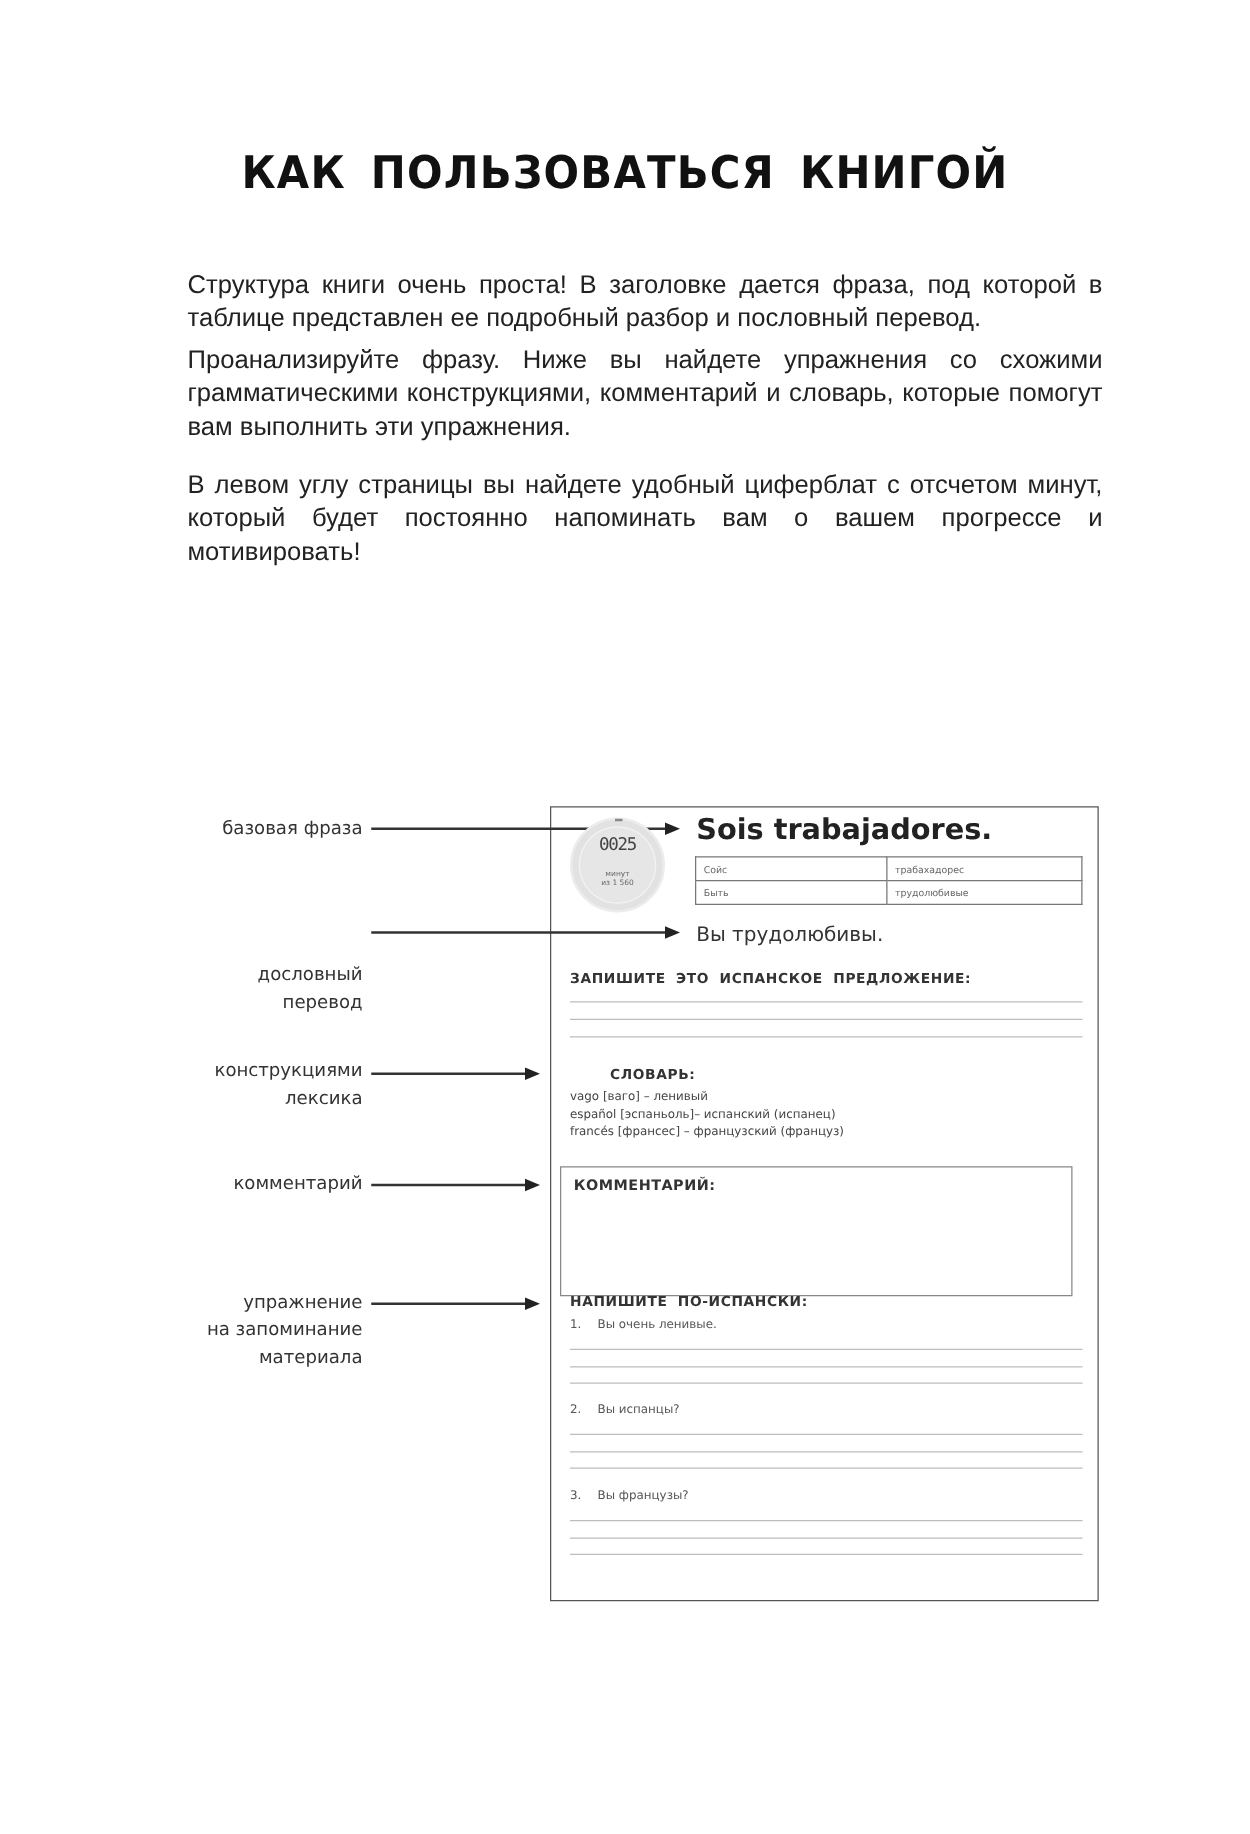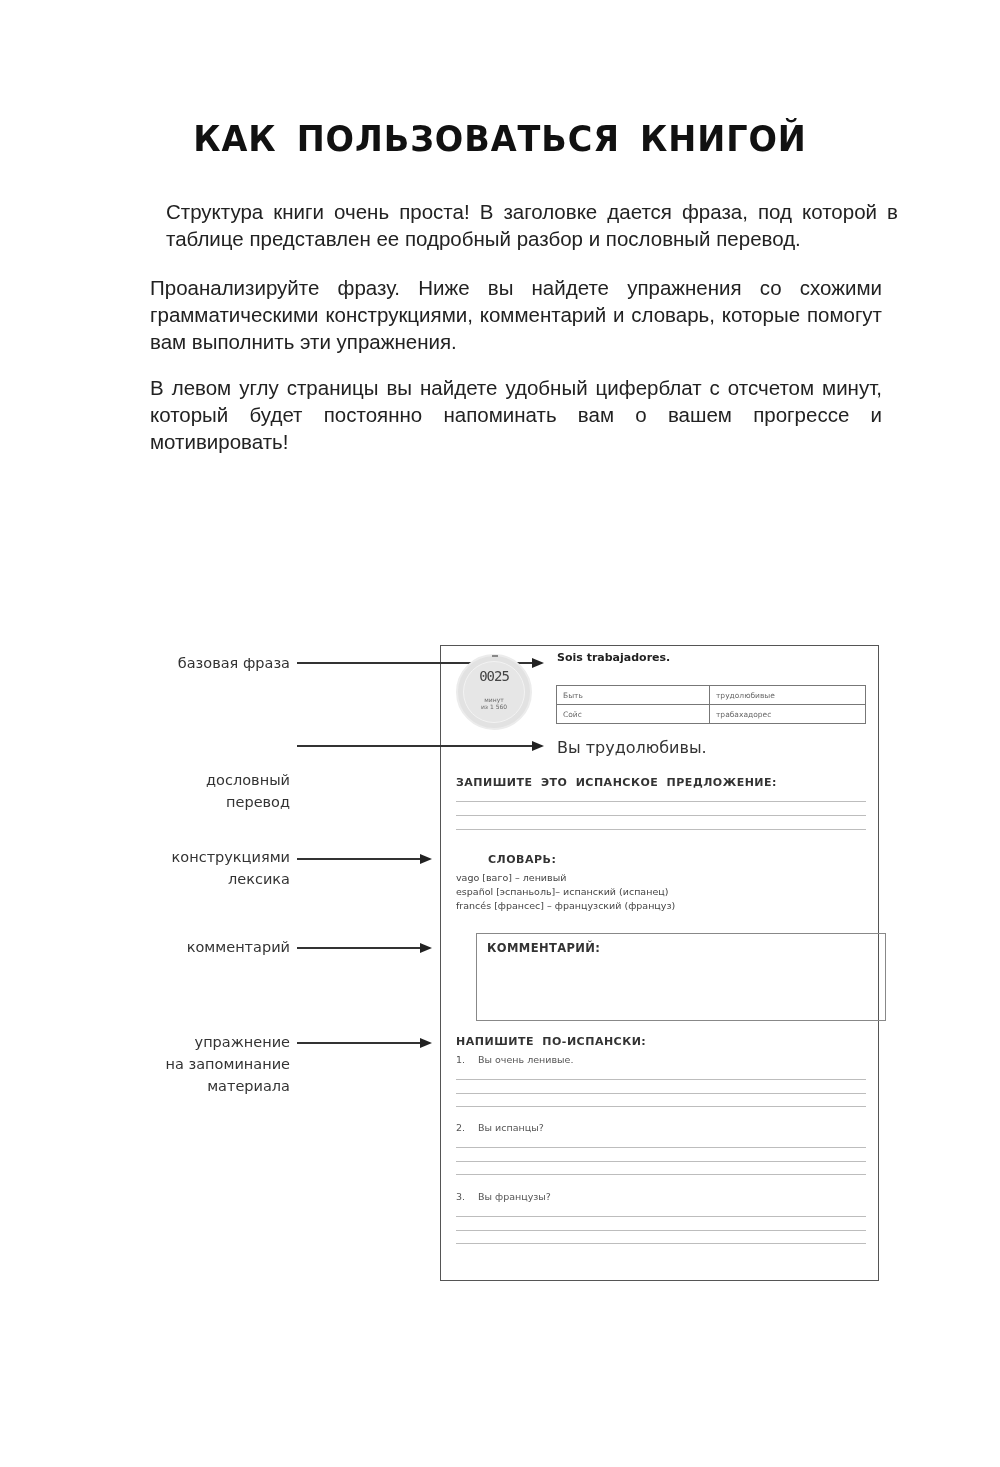--- a/index.html
+++ b/index.html
@@ -1,48 +1,48 @@
 <!DOCTYPE html>
 <html><head>
   <meta charset="utf-8">
   <style>
     html, body { margin:0; padding:0; background:#ffffff; }
     body { width:1000px; height:1467px; position:relative; overflow:hidden; font-family:"DejaVu Sans", sans-serif; color:#1e1e1e; }
     .title { position:absolute; top:118px; left:0; width:1000px; text-align:center; font-family:"DejaVu Sans", sans-serif; font-size:36px; font-weight:bold; letter-spacing:1px; word-spacing:8px; color:#111; transform:scaleX(0.93); }
     .para { position:absolute; left:150px; width:732px; font-family:"Liberation Sans", sans-serif; font-size:20.5px; line-height:27px; color:#222; text-align:justify; }
-    .p1 { top:198px;margin-left:16px; }
+    .p1 { top:214px; }
     .p2 { top:274px; }
     .p3 { top:374px; }
 
     .label { position:absolute; font-family:"DejaVu Sans", sans-serif; font-size:14.5px; line-height:22px; color:#333; text-align:right; }
     .arrow-line { position:absolute; height:1.5px; background:#333; }
     .arrow-head { position:absolute; width:0; height:0; border-top:5px solid transparent; border-bottom:5px solid transparent; border-left:12px solid #222; }
 
     .page { position:absolute; left:440px; top:645px; width:439px; height:636px; border:1.5px solid #555; box-sizing:border-box; background:#fff; }
 
     .dial { position:absolute; left:456px; top:654px; width:76px; height:76px; border-radius:50%; background:#e2e2e2; border:2px solid #ececec; box-sizing:border-box; }
     .dial-inner { position:absolute; left:5px; top:5px; width:62px; height:62px; border-radius:50%; background:#e6e6e6; border:1px solid #f3f3f3; box-sizing:border-box; }
     .dial-digits { position:absolute; left:0; top:12px; width:72px; text-align:center; font-family:"DejaVu Sans Mono", monospace; font-size:14px; color:#444; letter-spacing:-1px; }
     .dial-sub { position:absolute; left:0; width:72px; text-align:center; font-size:6px; color:#666; line-height:7px; }
     .dial-tick { position:absolute; left:492px; top:655px; width:6px; height:2px; background:#888; }
 
-    .phrase { position:absolute; left:557px; top:651px; font-family:"DejaVu Sans", sans-serif; font-size:11px; font-weight:bold; color:#222; }
+    .phrase { position:absolute; left:557px; top:651px; font-family:"DejaVu Sans", sans-serif; font-size:23px; font-weight:bold; color:#222; }
 
     .wt { position:absolute; left:556px; top:685px; width:310px; border-collapse:collapse; font-size:7.5px; color:#666; }
     .wt td { border:1.2px solid #777; height:19px; padding:0 6px; box-sizing:border-box; }
     .wt td:first-child { width:153px; }
 
     .translation { position:absolute; left:557px; top:738px; font-size:16px; color:#333; }
 
     .sec-h { position:absolute; left:456px; font-size:11px; font-weight:bold; color:#333; letter-spacing:0.5px; word-spacing:4px; }
     .rule { position:absolute; left:456px; width:410px; height:1px; background:#bdbdbd; }
 
     .vocab { position:absolute; left:456px; top:871px; font-size:9.5px; line-height:14px; color:#444; }
 
-    .comment-box { position:absolute; left:476px; top:933px; width:410px; height:88px; border:1.5px solid #888; box-sizing:border-box;padding-left:40px; }
+    .comment-box { position:absolute; left:448px; top:933px; width:410px; height:104px; border:1.5px solid #888; box-sizing:border-box;padding-left:40px; }
     .comment-h { position:absolute; left:10px; top:7px; font-size:11.5px; font-weight:bold; color:#333; letter-spacing:0.4px; }
     .comment-body { position:absolute; left:10px; top:26px; width:390px; font-size:8.8px; line-height:14px; color:#555; }
 
     .ex-item { position:absolute; left:456px; font-size:9.5px; color:#555; }
     .ex-num { display:inline-block; width:22px; }
   </style>
 </head>
 <body>
 
 <div class="title">КАК ПОЛЬЗОВАТЬСЯ КНИГОЙ</div>
@@ -90,26 +90,26 @@
   <div class="dial-sub" style="top:40px;">минут</div>
   <div class="dial-sub" style="top:47px;">из 1 560</div>
 </div>
 <div class="dial-tick"></div>
 
 <div class="phrase">Sois trabajadores.</div>
 
 <table class="wt">
   <tbody>
       <tr>
+    <td>Сойс</td>
+    <td>трабахадорес</td>
+  </tr>
+  <tr>
     <td>Быть</td>
     <td>трудолюбивые</td>
-  </tr>
-  <tr>
-    <td>Сойс</td>
-    <td>трабахадорес</td>
   </tr>
 </tbody>
   </table>
 
 <div class="translation">Вы трудолюбивы.</div>
 
 <div class="sec-h" style="top:776px;">ЗАПИШИТЕ ЭТО ИСПАНСКОЕ ПРЕДЛОЖЕНИЕ:</div>
 <div class="rule" style="top:801px;"></div>
 <div class="rule" style="top:815px;"></div>
 <div class="rule" style="top:829px;"></div>

